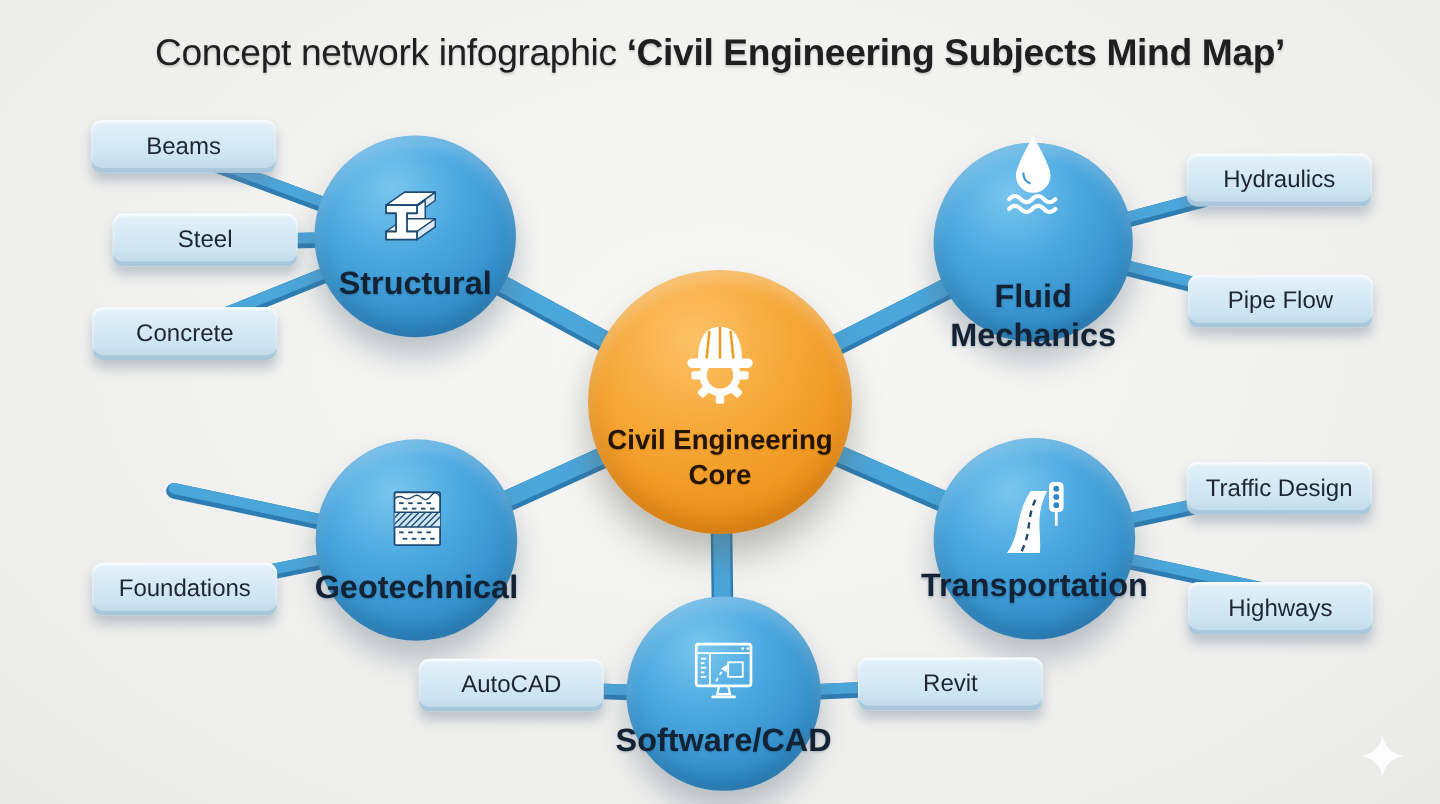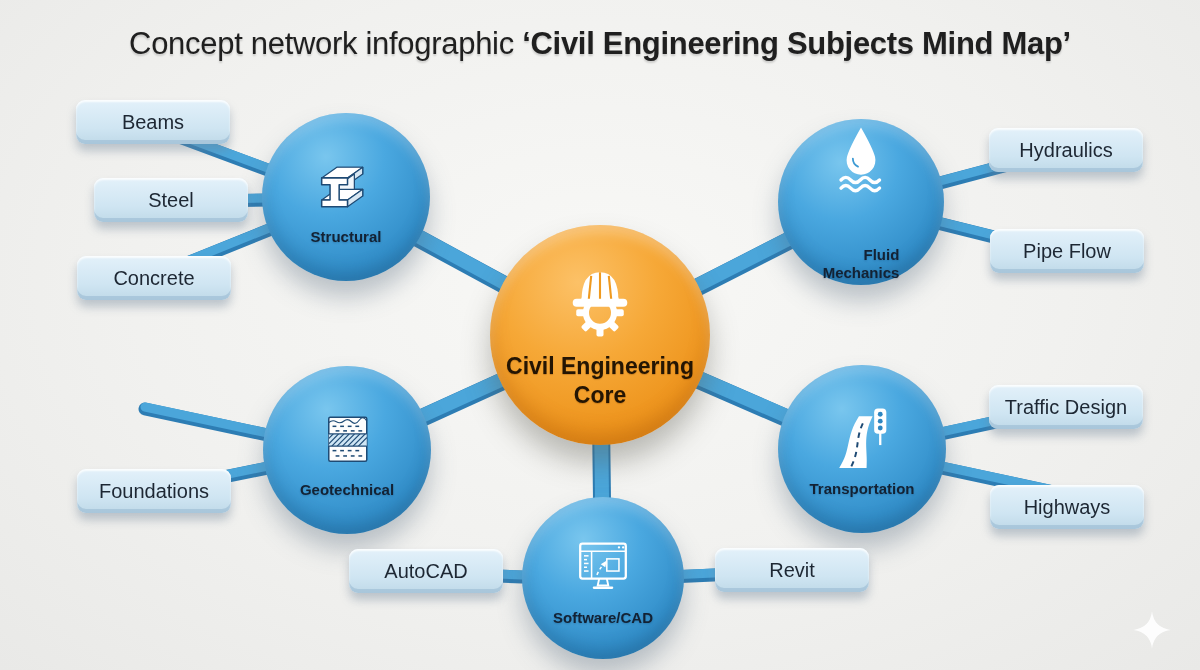--- a/index.html
+++ b/index.html
@@ -28,23 +28,22 @@
     box-shadow: 0 16px 24px rgba(80,100,120,0.35), inset 0 -10px 16px rgba(15,60,95,0.22), inset 0 8px 12px rgba(255,255,255,0.25);
   }
   .node-orange {
     background: radial-gradient(circle at 40% 26%, #fcc167 0%, #f6a837 38%, #ee951e 70%, #d87d0f 100%);
     box-shadow: 0 18px 28px rgba(90,90,80,0.38), inset 0 -12px 18px rgba(150,70,0,0.25), inset 0 8px 12px rgba(255,255,255,0.3);
     text-align: center;
   }
   .node .icon { line-height:0; }
   .node .icon svg { display:block; }
   .branch-label {
-    margin-top:3px; font-weight:700; font-size:15px; color:#132234; line-height:1.15;
+    margin-top:3px; font-weight:700; font-size:27px; color:#132234; line-height:1.15;
     text-shadow: 0 1px 2px rgba(10,50,90,0.25);
-    text-align: right;
   }
   .branch-label span { display:block; }
   .center-label {
     margin-top:4px; font-weight:700; font-size:23px; color:#241503; line-height:1.25;
     text-shadow: 0 1px 1px rgba(120,60,0,0.3);
   }
   .center-label span { display:block; }
 
   #node-core          { left:490px; top:225px; width:220px; height:220px; }
   #node-structural    { left:262px; top:113px; width:168px; height:168px; }

